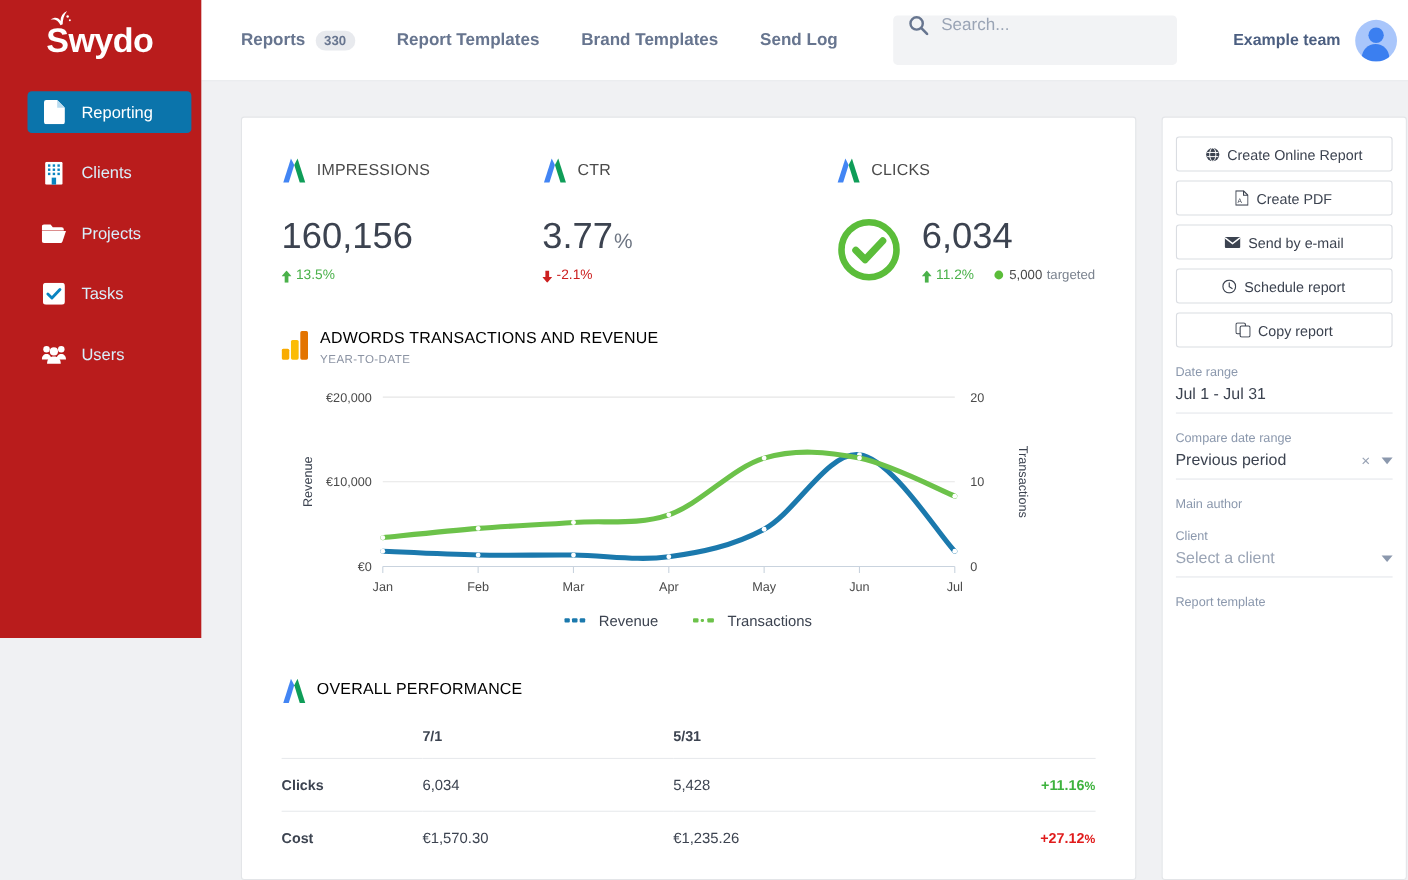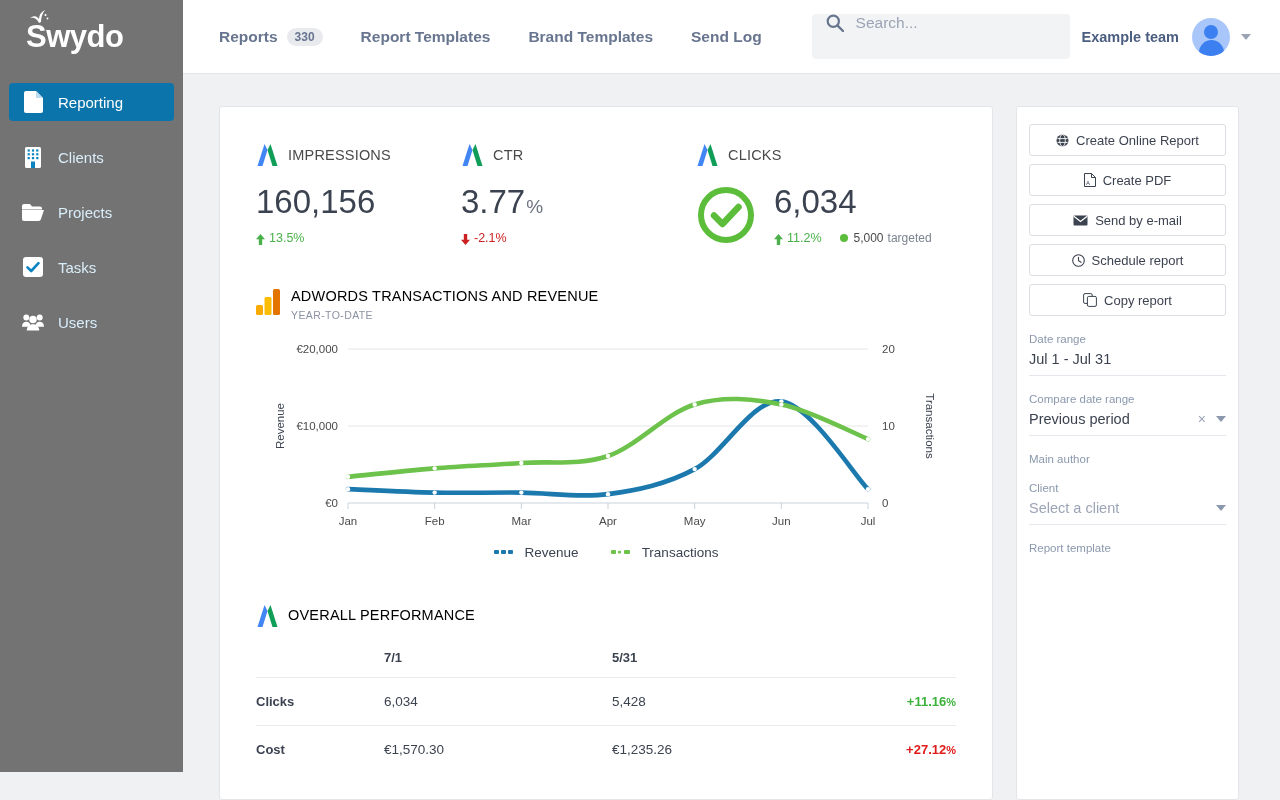--- a/index.html
+++ b/index.html
@@ -6,23 +6,24 @@
   html, body {
     width: 1280px; height: 800px;
     font-family: "Liberation Sans", "DejaVu Sans", sans-serif;
     background: #f0f1f3;
     overflow: hidden;
   }
   .app { display: flex; width: 1280px; height: 800px; }
 
   
   .sidebar {
-    width: 183px; min-width: 183px; height: 772px;
-    background: #737373;
+    width: 183px; min-width: 183px; height: 580px;
+    background: #b91c1c;
     position: relative;
+    padding-left: 16px;
   }
   .logo-wrap {
     height: 74px; display: flex; align-items: center;
     padding-left: 26px;
   }
   .logo-text {
     color: #ffffff; font-size: 31px; font-weight: bold;
     letter-spacing: -0.5px; position: relative;
     font-family: "Liberation Sans", sans-serif;
   }
@@ -122,31 +123,31 @@
     overflow: hidden;
   }
   .side-panel {
     width: 223px; flex: 0 0 223px;
     background: #ffffff; border: 1px solid #e3e5e8;
     border-radius: 3px; padding: 17px 12px 0 12px;
     overflow: hidden;
   }
 
   
-  .kpi-row { display: flex; }
+  .kpi-row { display: flex; gap: 32px; }
   .kpi { }
   .kpi.k1 { width: 205px; }
   .kpi.k2 { width: 235px; }
   .kpi.k3 { flex: 1; }
   .kpi-head { display: flex; align-items: center; height: 28px; }
   .adwords-logo { width: 23px; height: 24px; margin-right: 9px; flex:0 0 23px; display:block;}
   .kpi-title {
     font-size: 14.5px; color: #4a4a4a; letter-spacing: 0.2px;
   }
-  .kpi-body { display: flex; align-items: center; margin-top: 16px; }
+  .kpi-body { display: flex; align-items: center; margin-top: 28px; }
   .check-circle { width: 60px; height: 60px; margin-right: 18px; flex: 0 0 60px; display:block;}
   .kpi-num-block { }
   .kpi-value {
     font-size: 33px; color: #3c4350; line-height: 1;
     font-weight: normal;
   }
   .kpi-value .unit { font-size: 19px; color: #6d7582; margin-left: 1px; }
   .kpi-sub { display: flex; align-items: center; margin-top: 13px; }
   .delta { display: flex; align-items: flex-end; font-size: 12.5px; }
   .delta .arrow { margin-right: 4px; display: block; }

